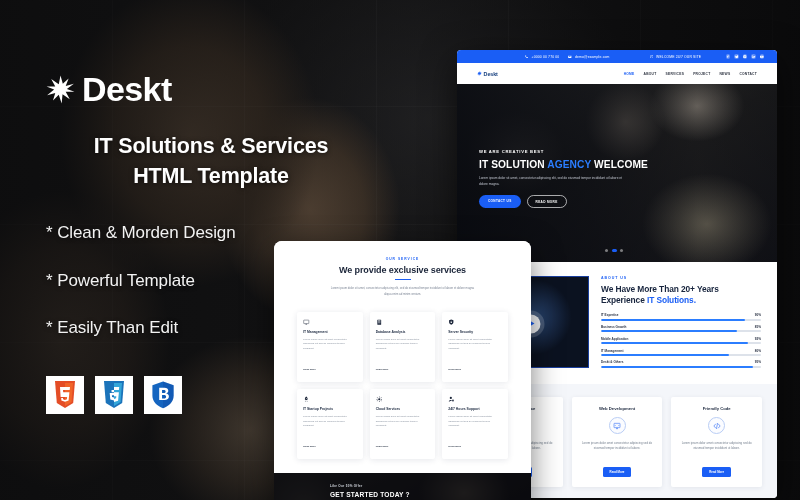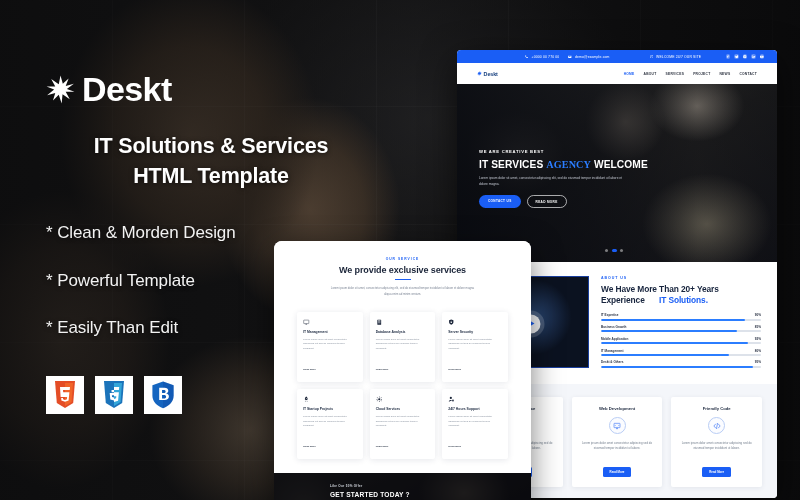--- a/index.html
+++ b/index.html
@@ -119,21 +119,21 @@
   }
   .hero-body { position: absolute; left: 22px; top: 65px; width: 190px; }
   .hero-kicker {
     color: #ffffff; font-size: 4.2px; font-weight: bold;
     letter-spacing: 0.7px; margin-bottom: 5px;
   }
   .hero-title {
     font-size: 10.2px; font-weight: bold; color: #ffffff;
     letter-spacing: 0.1px; line-height: 1.1; margin-bottom: 6px;
   }
-  .hero-title .accent { color: #2b7dff; font-family: Liberation Serif, serif; }
+  .hero-title .accent { color: #2b7dff; }
   .hero-sub {
     color: #c4c8d2; font-size: 3.2px; line-height: 1.75; width: 152px; margin-bottom: 8px;
   }
   .hero-btns { display: flex; gap: 6px; }
   .btn-fill {
     background: #1a5ef5; color: #fff; font-size: 3.1px; font-weight: bold;
     letter-spacing: 0.35px; padding: 4px 9px; border-radius: 9px;
   }
   .btn-ghost {
     border: 0.7px solid rgba(255,255,255,0.65); color: #fff;
@@ -170,21 +170,21 @@
   }
   .about-body { flex: 1; min-width: 0; }
   .about-kicker {
     color: #1a5ef5; font-size: 3.6px; font-weight: bold;
     letter-spacing: 0.9px; margin-bottom: 4px;
   }
   .about-title {
     font-size: 8.4px; font-weight: bold; color: #17243d;
     line-height: 1.26; margin-bottom: 8px; letter-spacing: -0.1px;
   }
-  .about-title .accent { color: #1a5ef5; margin-left: 12px; }
+  .about-title .accent { color: #1a5ef5; }
   .skill { margin-bottom: 4.4px; }
   .skill-top { display: flex; justify-content: space-between; margin-bottom: 1.4px; }
   .skill-name { font-size: 3.1px; font-weight: bold; color: #2b3345; }
   .skill-pct { font-size: 3.1px; font-weight: bold; color: #2b3345; }
   .skill-track { height: 2px; background: #dde2ea; border-radius: 1px; overflow: hidden; }
   .skill-fill { height: 100%; background: #2b7dff; border-radius: 1px; }
 
   
   .trio { background: #f4f6fa; padding: 13px 15px 16px; display: flex; gap: 9px; }
   .trio-card {
@@ -380,21 +380,21 @@
       <span class="nav-item">PROJECT</span>
       <span class="nav-item">NEWS</span>
       <span class="nav-item">CONTACT</span>
     </div>
   </div>
 
   <div class="hero">
     <div class="hero-scrim"></div>
     <div class="hero-body">
       <div class="hero-kicker">WE ARE CREATIVE BEST</div>
-      <div class="hero-title"><span>IT SERVICES </span><span class="accent">AGENCY</span><span> WELCOME</span></div>
+      <div class="hero-title"><span>IT SOLUTION </span><span class="accent">AGENCY</span><span> WELCOME</span></div>
       <div class="hero-sub">Lorem ipsum dolor sit amet, consectetur adipiscing elit, sed do eiusmod tempor incididunt ut labore et dolore magna.</div>
       <div class="hero-btns">
         <span class="btn-fill">CONTACT US</span>
         <span class="btn-ghost">READ MORE</span>
       </div>
     </div>
     <div class="hero-dots">
       <span class="hdot"></span>
       <span class="hdot on"></span>
       <span class="hdot"></span>

